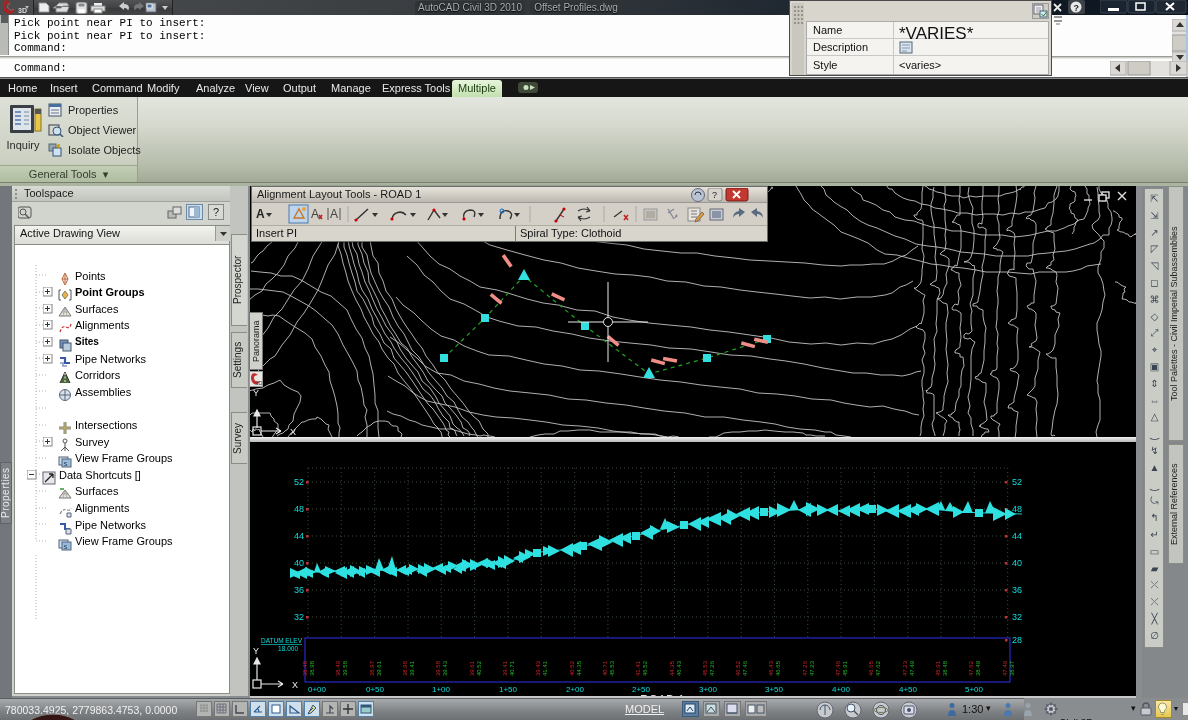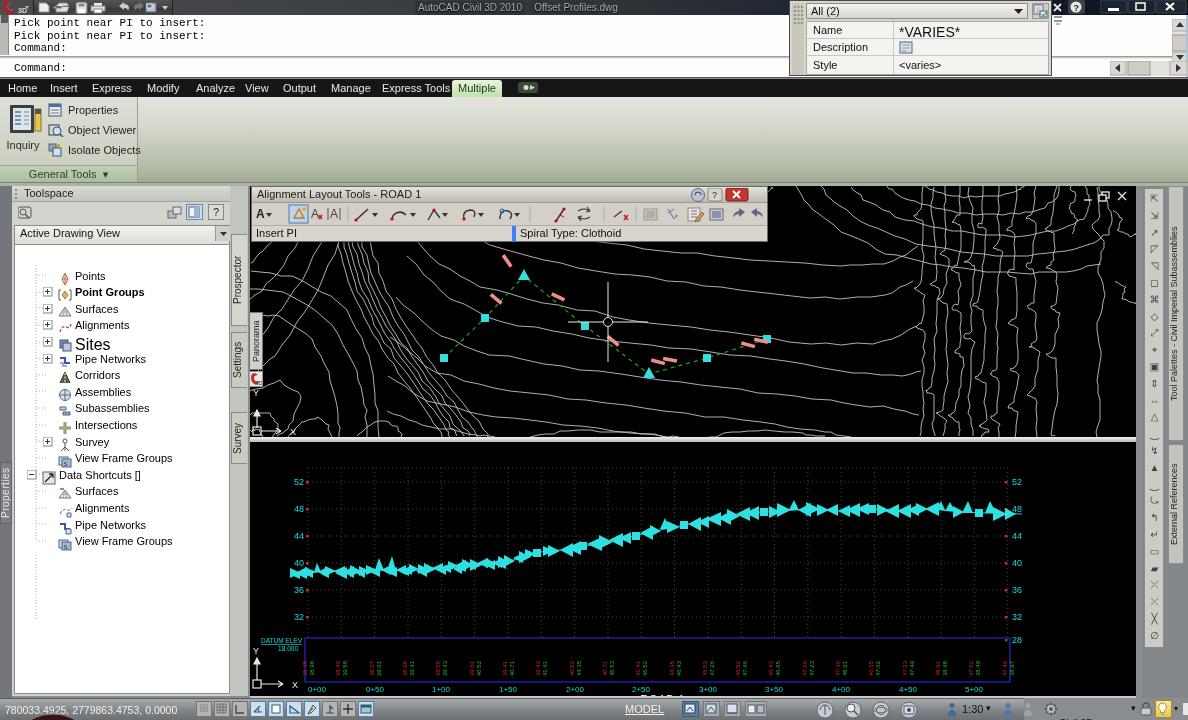--- a/index.html
+++ b/index.html
@@ -85,21 +85,21 @@
    <path d="M10,3 l-5,4 5,4 z" fill="#333"></path>
    <rect x="18" y="0" width="22" height="14" fill="#cfccc6" stroke="#999"></rect>
    <rect x="60" y="0" width="17" height="14" fill="#dcd9d4" stroke="#aaa"></rect>
    <path d="M66,3 l5,4 -5,4 z" fill="#333"></path>
   </svg>
  </div>
 </div>
 <div class="abs" style="left:0;top:79px;width:1188px;height:18px;background:#161616;">
     <span class="abs" style="left:8px;top:3px;color:#e8e8e8;font-size:11px;">Home</span>
     <span class="abs" style="left:50px;top:3px;color:#e8e8e8;font-size:11px;">Insert</span>
-    <span class="abs" style="left:92px;top:3px;color:#e8e8e8;font-size:11px;">Express</span>
+    <span class="abs" style="left:92px;top:3px;color:#e8e8e8;font-size:11px;">Command</span>
     <span class="abs" style="left:147px;top:3px;color:#e8e8e8;font-size:11px;">Modify</span>
     <span class="abs" style="left:196px;top:3px;color:#e8e8e8;font-size:11px;">Analyze</span>
     <span class="abs" style="left:245px;top:3px;color:#e8e8e8;font-size:11px;">View</span>
     <span class="abs" style="left:283px;top:3px;color:#e8e8e8;font-size:11px;">Output</span>
     <span class="abs" style="left:331px;top:3px;color:#e8e8e8;font-size:11px;">Manage</span>
     <span class="abs" style="left:382px;top:3px;color:#e8e8e8;font-size:11px;">Express Tools</span>
     <div class="abs" style="left:452px;top:1px;width:50px;height:17px;background:linear-gradient(#e7f5dc,#c2e0ae);border-radius:3px 3px 0 0;color:#1a3a10;font-size:11px;text-align:center;line-height:16px;">Multiple</div>
     <svg class="abs" style="left:518px;top:3px;" width="20" height="12">
       <rect x="0" y="0" width="20" height="11" rx="3" fill="#3e4a38"></rect>
       <circle cx="8" cy="5.5" r="2.5" fill="#cfe0c0"></circle>
@@ -245,21 +245,21 @@
       </div>
       <div class="abs" style="left:0;top:89.0px;width:214px;height:17px;">
         <svg class="abs" style="left:28px;top:3px;" width="10" height="10">
           <rect x="0" y="0" width="9" height="9" fill="#fff" stroke="#848484"></rect>
           <path d="M2,4.5 h5 M4.5,2 v5" stroke="#333"></path>
         </svg>
         <span class="abs" style="left:43px;top:1px;"><svg width="15" height="14" style="vertical-align:-3px;">
             <rect x="2" y="2" width="8" height="8" fill="#7090c0" stroke="#456"></rect>
             <rect x="5" y="5" width="8" height="8" fill="#b8cce0" stroke="#456"></rect>
           </svg></span>
-        <span class="abs" style="left:60px;top:2px;font-size:16px;font-weight:normal;color:#000;">Sites</span>
+        <span class="abs" style="left:60px;top:2px;font-size:10px;font-weight:bold;color:#000;">Sites</span>
       </div>
       <div class="abs" style="left:0;top:105.6px;width:214px;height:17px;">
         <svg class="abs" style="left:28px;top:3px;" width="10" height="10">
           <rect x="0" y="0" width="9" height="9" fill="#fff" stroke="#848484"></rect>
           <path d="M2,4.5 h5 M4.5,2 v5" stroke="#333"></path>
         </svg>
         <span class="abs" style="left:43px;top:1px;"><svg width="15" height="14" style="vertical-align:-3px;">
             <path d="M2,3 h5 v5 h5" fill="none" stroke="#3858a8" stroke-width="2.2"></path>
             <path d="M2,8 h3 v3 h4" fill="none" stroke="#8898c0" stroke-width="1.6"></path>
           </svg></span>
@@ -271,27 +271,20 @@
             <path d="M2,7 h10 M7,2 v10" stroke="#567"></path>
           </svg></span>
         <span class="abs" style="left:60px;top:2px;font-size:11px;font-weight:normal;color:#000;">Assemblies</span>
       </div>
       <div class="abs" style="left:0;top:122.19999999999999px;width:214px;height:17px;">
         <span class="abs" style="left:43px;top:1px;"><svg width="15" height="14" style="vertical-align:-3px;">
             <path d="M2,12 L7,1 L12,12" fill="#4a6a3a" stroke="#333"></path>
             <path d="M7,2 L7,12" stroke="#eee" stroke-dasharray="2,1.5"></path>
           </svg></span>
         <span class="abs" style="left:60px;top:2px;font-size:11px;font-weight:normal;color:#000;">Corridors</span>
-      </div>
-      <div class="abs" style="left:0;top:155.39999999999998px;width:214px;height:17px;">
-        <span class="abs" style="left:43px;top:1px;"><svg width="15" height="14" style="vertical-align:-3px;">
-            <path d="M2,3 h6 v3 h-6 z" fill="#c8d4e4" stroke="#567"></path>
-            <path d="M5,8 h7 v3 h-7 z" fill="#8aa4c4" stroke="#567"></path>
-          </svg></span>
-        <span class="abs" style="left:60px;top:2px;font-size:11px;font-weight:normal;color:#000;">Subassemblies</span>
       </div>
       <div class="abs" style="left:0;top:171.99999999999997px;width:214px;height:17px;">
         <span class="abs" style="left:43px;top:1px;"><svg width="15" height="14" style="vertical-align:-3px;">
             <path d="M7,1 v12 M1,7 h12" stroke="#888" stroke-width="3"></path>
             <path d="M7,1 v12 M1,7 h12" stroke="#c8b858" stroke-width="1"></path>
           </svg></span>
         <span class="abs" style="left:60px;top:2px;font-size:11px;font-weight:normal;color:#000;">Intersections</span>
       </div>
       <div class="abs" style="left:0;top:188.59999999999997px;width:214px;height:17px;">
         <svg class="abs" style="left:28px;top:3px;" width="10" height="10">
@@ -737,21 +730,21 @@
    <rect x="436" y="5" width="12" height="13" fill="#e8e4dc" stroke="#888"></rect>
         <path d="M439,8 h6 m-6,3 h6 m-6,3 h6" stroke="#778" stroke-width="1"></path>
         <path d="M444,16 l6,-7 2,2 -6,7 -3,1 z" fill="#d8a030" stroke="#866"></path>
    <rect x="458" y="6" width="13" height="11" fill="#c8ccd4" stroke="#667"></rect>
         <rect x="460" y="8" width="9" height="7" fill="#8a94a8"></rect>
    <path d="M487,8 q-6,1 -6,7 q2,-4 6,-4 l0,3 6,-5 -6,-4 z" fill="#5a6a80"></path>
    <path d="M505,8 q6,1 6,7 q-2,-4 -6,-4 l0,3 -6,-5 6,-4 z" fill="#5a6a80"></path>
   </svg>
  </div>
  <div class="abs" style="left:0;top:38px;width:515px;height:16px;background:#d8d5cd;border-top:1px solid #b0ada5;">
-   <div class="abs" style="left:0;top:0;width:264px;height:16px;border-right:4px solid #3b82f6;">
+   <div class="abs" style="left:0;top:0;width:264px;height:16px;border-right:1px solid #3b82f6;">
         <span style="position:absolute;left:4px;top:1px;font-size:11px;color:#111;">Insert PI</span>
       </div>
    <span class="abs" style="left:268px;top:1px;font-size:11px;color:#111;">Spiral Type: Clothoid</span>
  </div>
 </div>
 
 <div class="abs" style="left:789px;top:0px;width:263px;height:76px;background:#d8d5cd;border:1px solid #4a4a4a;">
  <div class="abs" style="left:2px;top:2px;width:12px;height:72px;background:#cac7bf;">
   <svg width="12" height="24">
         <g fill="#8a877f">
@@ -766,38 +759,32 @@
           <circle cx="10" cy="12" r="1.1"></circle>
    <circle cx="3" cy="16" r="1.1"></circle>
           <circle cx="6.5" cy="16" r="1.1"></circle>
           <circle cx="10" cy="16" r="1.1"></circle>
    <circle cx="3" cy="20" r="1.1"></circle>
           <circle cx="6.5" cy="20" r="1.1"></circle>
           <circle cx="10" cy="20" r="1.1"></circle>
   </g>
       </svg>
  </div>
- <div class="abs" style="left:16px;top:2px;width:222px;height:16px;background:linear-gradient(#f4f3f0,#d8d6d0);border:1px solid #8a8a8a;">
-  <span class="abs" style="left:4px;top:1px;font-size:11px;color:#111;">All (2)</span>
-  <svg class="abs" style="left:206px;top:3px;" width="12" height="10">
-        <path d="M1,2 l4.5,5 4.5,-5 z" fill="#222"></path>
-      </svg>
- </div>
  <div class="abs" style="left:242px;top:2px;width:17px;height:16px;background:#d0cdc5;border:1px solid #999;">
   <svg width="15" height="14">
         <rect x="1" y="1" width="9" height="9" fill="#eee" stroke="#667"></rect>
         <path d="M3,4 h5 M3,6 h5 M3,8 h3" stroke="#889" stroke-width="0.8"></path>
         <rect x="7" y="7" width="7" height="6" fill="#dde8f4" stroke="#467"></rect>
         <path d="M8.5,10 l2,2 3,-4" stroke="#272" fill="none"></path>
       </svg>
  </div>
  <div class="abs" style="left:16px;top:20px;width:243px;height:54px;background:#f4f3f0;border:1px solid #aaa;">
   <div class="abs" style="left:0;top:0;width:241px;height:17px;border-bottom:1px solid #c8c8c8;">
     <span class="abs" style="left:6px;top:2px;font-size:11px;color:#111;">Name</span>
-    <span class="abs" style="left:92px;top:2px;font-size:14px;color:#111;text-align:right;">*VARIES*</span>
+    <span class="abs" style="left:92px;top:2px;font-size:17px;color:#111;text-align:right;">*VARIES*</span>
   </div>
   <div class="abs" style="left:0;top:17px;width:241px;height:17px;border-bottom:1px solid #c8c8c8;">
     <span class="abs" style="left:6px;top:2px;font-size:11px;color:#111;">Description</span>
     <svg class="abs" style="left:92px;top:2px;" width="14" height="13">
           <rect x="1" y="1" width="12" height="11" fill="#d8e4f0" stroke="#567"></rect>
           <path d="M3,4 h8 M3,7 h8 M3,10 h5" stroke="#89a" stroke-width="1"></path>
         </svg>
   </div>
   <div class="abs" style="left:0;top:34px;width:241px;height:18px;">
     <span class="abs" style="left:6px;top:3px;font-size:11px;color:#111;">Style</span>

